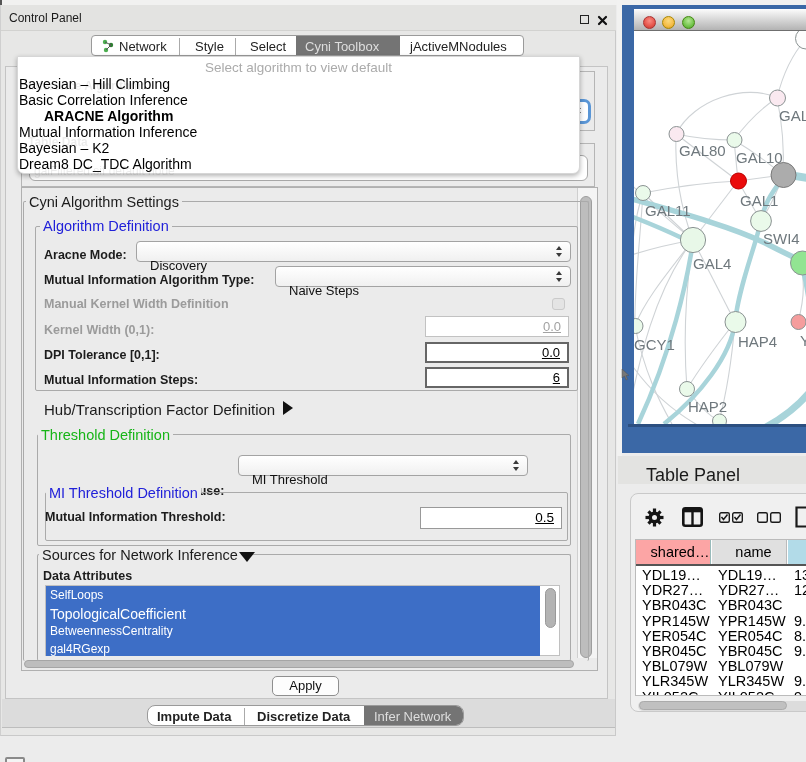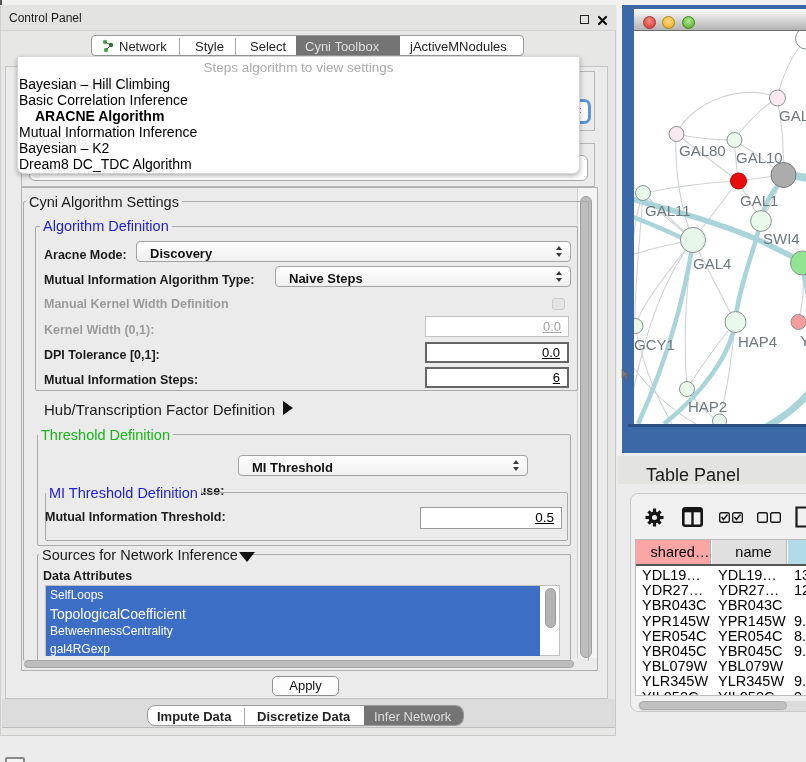--- a/index.html
+++ b/index.html
@@ -5,21 +5,21 @@
 * { margin:0; padding:0; box-sizing:border-box; }
 html,body { width:806px; height:762px; overflow:hidden; }
 body { background:#ececec; font-family:"Liberation Sans", sans-serif; position:relative; }
 .abs { position:absolute; }
 .b { font-weight:bold; }
 .lbl { font-size:12.5px; font-weight:bold; color:#1c1c1c; }
 .dis { color:#9b9b9b; }
 .grp { position:absolute; border:1px solid #aaaaaa; border-radius:2px; }
 .grpt { position:absolute; background:#ebebeb; padding:0 3px; font-size:14.5px; }
 .combo { position:absolute; background:linear-gradient(#ffffff,#f0f0f0); border:1px solid #a3a3a3; border-radius:4px; font-size:13px; color:#111; }
-.combo .tx { position:absolute; left:13px; top:4px;font-weight:bold; }
+.combo .tx { position:absolute; left:13px; top:16px; }
 .stp { position:absolute; width:8px; height:13px; }
 .stp:before { content:""; position:absolute; left:1px; top:1px; border-left:3.5px solid transparent; border-right:3.5px solid transparent; border-bottom:4.5px solid #3a3a3a; }
 .stp:after { content:""; position:absolute; left:1px; bottom:1px; border-left:3.5px solid transparent; border-right:3.5px solid transparent; border-top:4.5px solid #3a3a3a; }
 .fld { position:absolute; background:#fff; font-size:13px; text-align:right; padding-right:7px;text-decoration:underline; }
 </style>
 </head>
 <body>
 
 <div class="abs" style="left:0;top:0;width:806px;height:5px;background:#f1f1f0;"></div>
 <div class="abs" style="left:0;top:0;width:2px;height:7px;background:#555;"></div>
@@ -139,24 +139,24 @@
   <div class="abs" style="left:146px;top:700px;width:317px;height:21px;background:#fff;border:1px solid #9a9a9a;border-radius:8px;overflow:hidden;font-size:13px;color:#222;">
     <span class="abs" style="left:9px;top:3px;font-weight:bold;">Impute Data</span>
     <div class="abs" style="left:96px;top:2px;width:1px;height:17px;background:#aaa;"></div>
     <span class="abs" style="left:109px;top:3px;font-weight:bold;">Discretize Data</span>
     <div class="abs" style="left:216px;top:0;width:101px;height:21px;background:#747474;"></div>
     <span class="abs" style="left:226px;top:3px;color:#dedede;">Infer Network</span>
   </div>
 </div>
 
 <div class="abs" style="left:17px;top:56px;width:563px;height:118px;background:#fff;border:1px solid #d6d6d6;border-radius:0 0 7px 7px;box-shadow:0 2px 5px rgba(0,0,0,0.3);font-size:14px;color:#000;">
-  <div class="abs" style="left:0;top:3px;width:100%;text-align:center;color:#ababab;font-size:13.5px;">Steps algorithm to view settings</div>
+  <div class="abs" style="left:0;top:3px;width:100%;text-align:center;color:#ababab;font-size:13.5px;">Select algorithm to view default</div>
   <div class="abs" style="left:1px;top:19px;">Bayesian – Hill Climbing</div>
   <div class="abs" style="left:1px;top:35px;">Basic Correlation Inference</div>
-  <div class="abs b" style="left:17px;top:51px;">ARACNE Algorithm</div>
+  <div class="abs b" style="left:1px;top:51px;padding-left:25px;">ARACNE Algorithm</div>
   <div class="abs" style="left:1px;top:67px;">Mutual Information Inference</div>
   <div class="abs" style="left:1px;top:83px;">Bayesian – K2</div>
   <div class="abs" style="left:1px;top:99px;">Dream8 DC_TDC Algorithm</div>
   <div class="abs" style="left:10px;top:22px;font-size:12px;font-weight:bold;color:rgba(0,0,0,0.08);">Inference Algorithm:</div>
   <div class="abs" style="left:10px;top:78px;font-size:12px;font-weight:bold;color:rgba(0,0,0,0.08);">Table Data</div>
   <div class="abs" style="left:16px;top:107px;font-size:12px;color:rgba(0,0,0,0.08);">galFiltered.sif default node</div>
 </div>
 
 <div class="abs" style="left:5px;top:757px;width:20px;height:10px;background:#f4f4f4;border:2px solid #8a8a8a;border-radius:2px;"></div>
 

